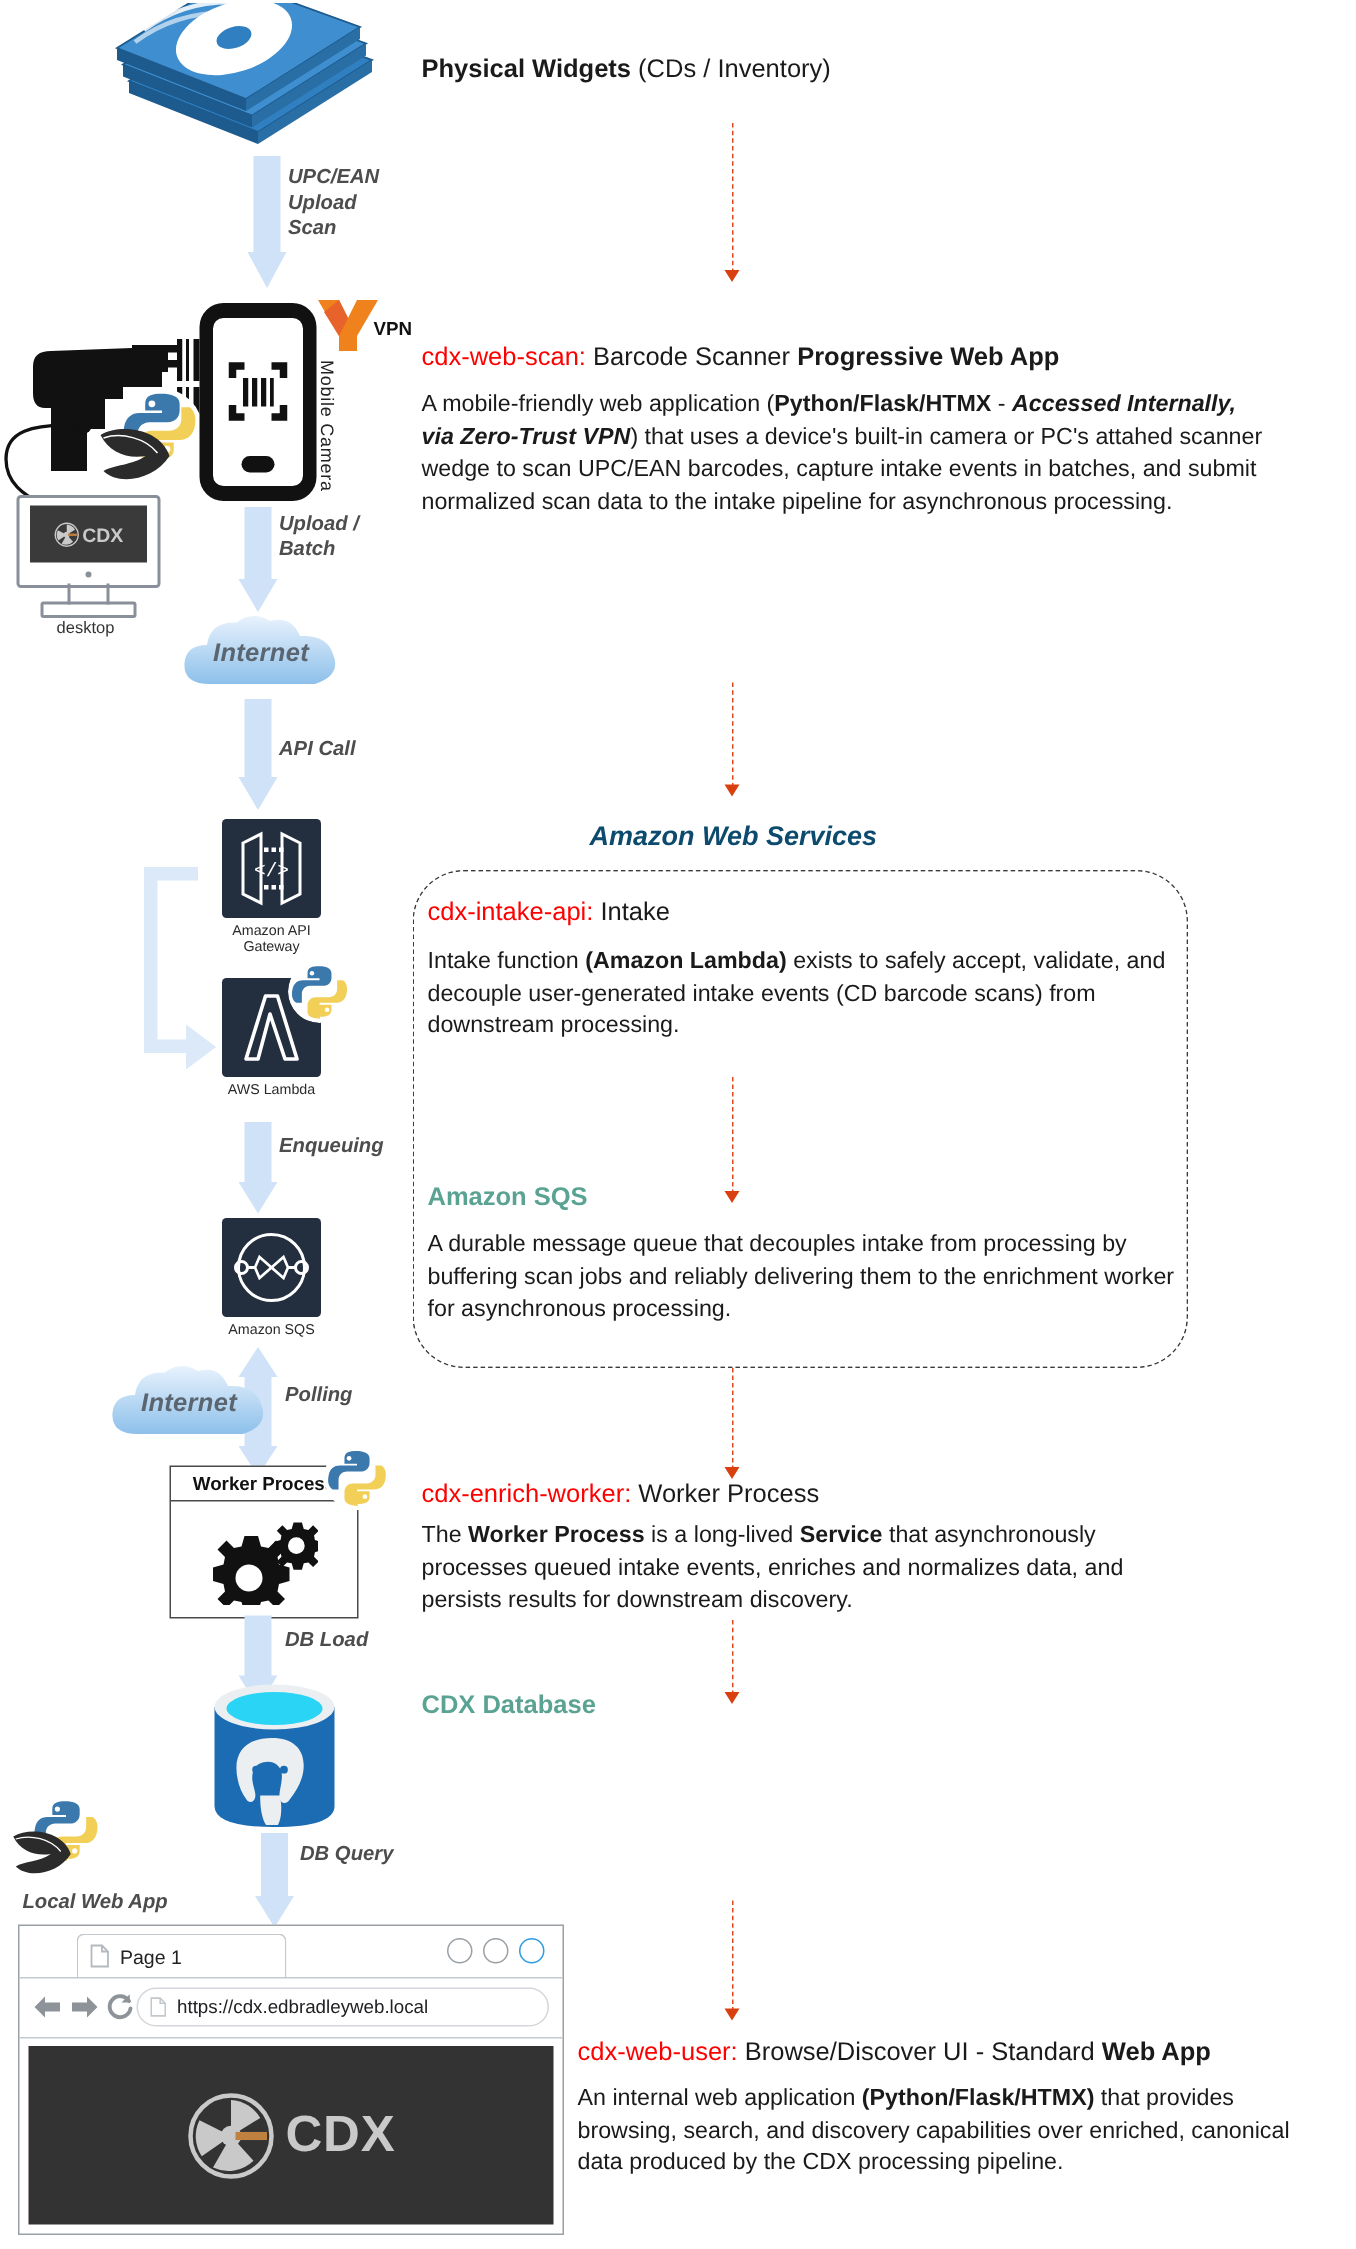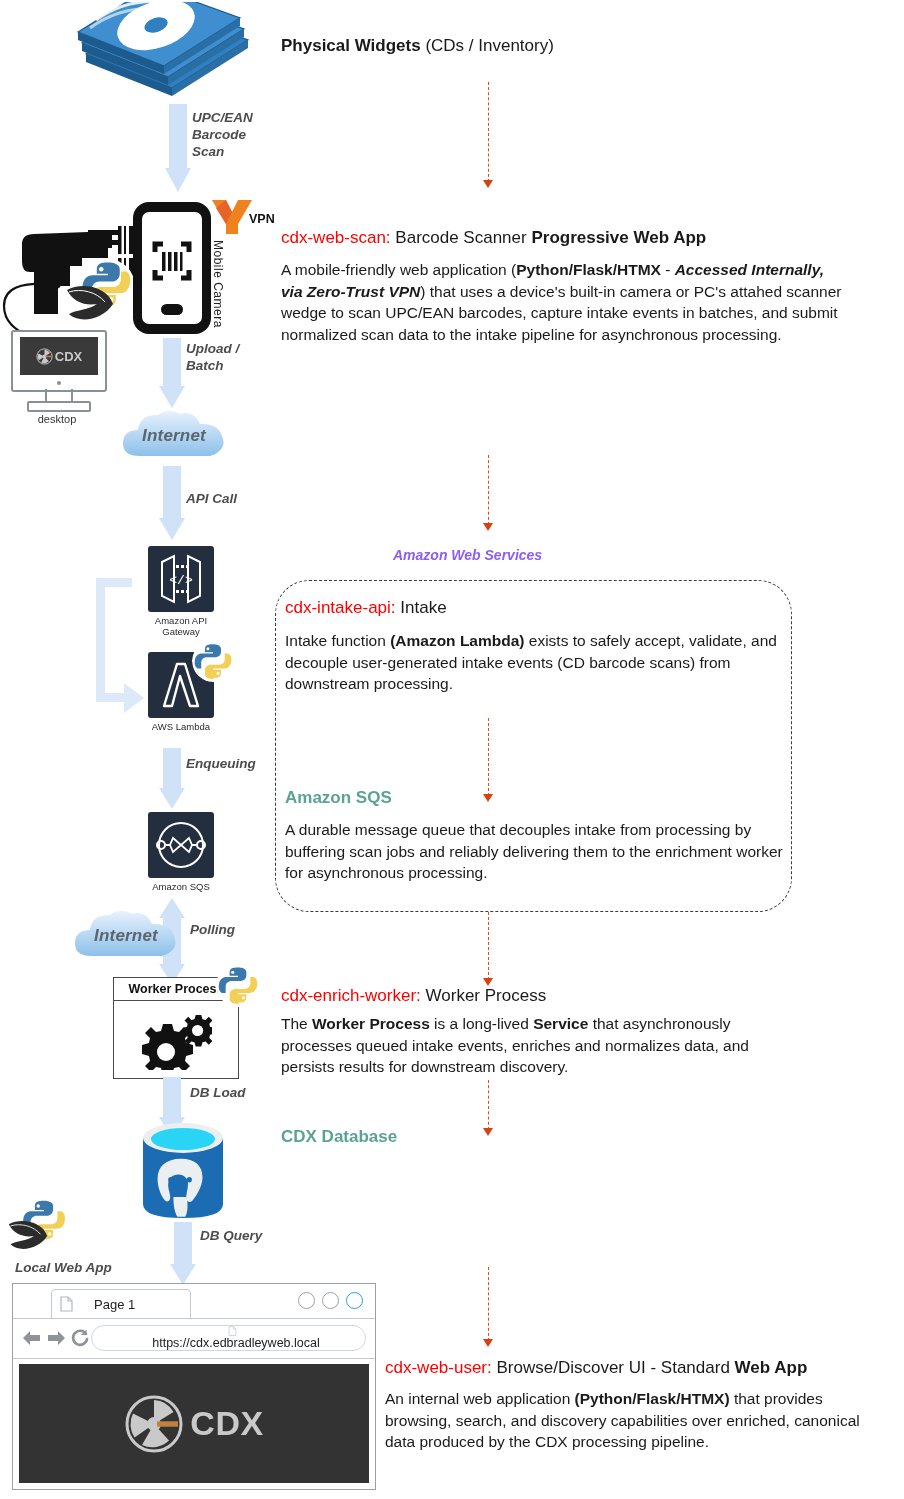--- a/index.html
+++ b/index.html
@@ -47,24 +47,24 @@
     color:#2b2b2b;
     text-align:center;
     line-height:1.15;
   }
   .small-caption{
     font-size:11px;
     color:#333;
     text-align:center;
   }
   .section-head{
-    font-size:14px;
+    font-size:18px;
     font-weight:bold;
     font-style:italic;
-    color:#8b5cf6;
+    color:#0c4a6e;
     text-align:right;
   }
 
   
   .barrow{position:absolute;}
   .barrow .shaft{position:absolute;background:#cfe2f7;}
   .barrow .head{position:absolute;width:0;height:0;}
 
   
   .rarrow{position:absolute;width:0;border-left:1.6px dashed #e04a20;}
@@ -149,31 +149,30 @@
   .tab{
     position:absolute;left:38px;top:5px;
     width:140px;height:29px;
     border:1.4px solid #c4c9ce;
     border-bottom:none;
     border-radius:5px 5px 0 0;
     background:#fff;
     display:flex;align-items:center;
     padding-left:8px;
     box-sizing:border-box;
-    gap:14px;
   }
   .tab .tablabel{font-size:13px;color:#222;margin-left:7px;}
   .wdots{position:absolute;right:12px;top:8px;display:flex;gap:7px;}
   .wdot{width:17px;height:17px;border-radius:50%;border:1.6px solid #9aa0a6;box-sizing:border-box;}
   .wdot.blue{border-color:#2f9be0;}
   .navbar{position:absolute;left:0;right:0;top:34px;height:40px;border-bottom:1.6px solid #c4c9ce;display:flex;align-items:center;}
   .urlbox{
     position:absolute;left:78px;top:7px;right:9px;height:26px;
     border:1.4px solid #d3d7db;border-radius:13px;background:#fff;
-    display:flex;align-items:center;padding-left:8px;box-sizing:border-box;flex-direction:column;
+    display:flex;align-items:center;padding-left:8px;box-sizing:border-box;
   }
   .urltext{font-size:12.5px;color:#202124;margin-left:7px;}
   .viewport{position:absolute;left:6px;right:6px;top:80px;bottom:6px;background:#333333;display:flex;align-items:center;justify-content:center;}
   .cdx-word{font-size:34px;font-weight:bold;color:#c9c9c9;letter-spacing:.5px;margin-left:6px;}
 
   .docglyph{flex:0 0 auto;}
 </style>
 </head>
 <body>
 
@@ -211,21 +210,21 @@
   </div>
 
   <div class="rarrow" style="left:488px;top:82px;height:100px;"></div>
   <div class="rhead" style="left:483px;top:180px;"></div>
 
   <div class="barrow" style="left:165px;top:104px;width:26px;height:88px;">
     <div class="shaft" style="left:4px;top:0;width:18px;height:66px;"></div>
     <div class="head" style="left:0;top:64px;border-left:13px solid transparent;border-right:13px solid transparent;border-top:24px solid #cfe2f7;"></div>
   </div>
   <div class="abs edge-label" style="left:192px;top:110px;white-space:pre;">UPC/EAN
-Barcode
+Upload
 Scan</div>
 
   <div class="abs" style="left:0px;top:214px;width:140px;height:125px;">
     <svg width="140" height="125" viewBox="0 0 140 125">
 
       <path d="M88 18 L112 18 L112 34 L108 34 L108 44 L82 44 L82 52
                L70 52 L70 72 L58 72 L58 100 L34 100 L34 58
                L30 58 Q22 58 22 48 L22 30 Q22 20 34 20 Z" fill="#111"></path>
       <rect x="88" y="16" width="30" height="5" fill="#111"></rect>
       <rect x="88" y="26" width="30" height="5" fill="#111"></rect>

